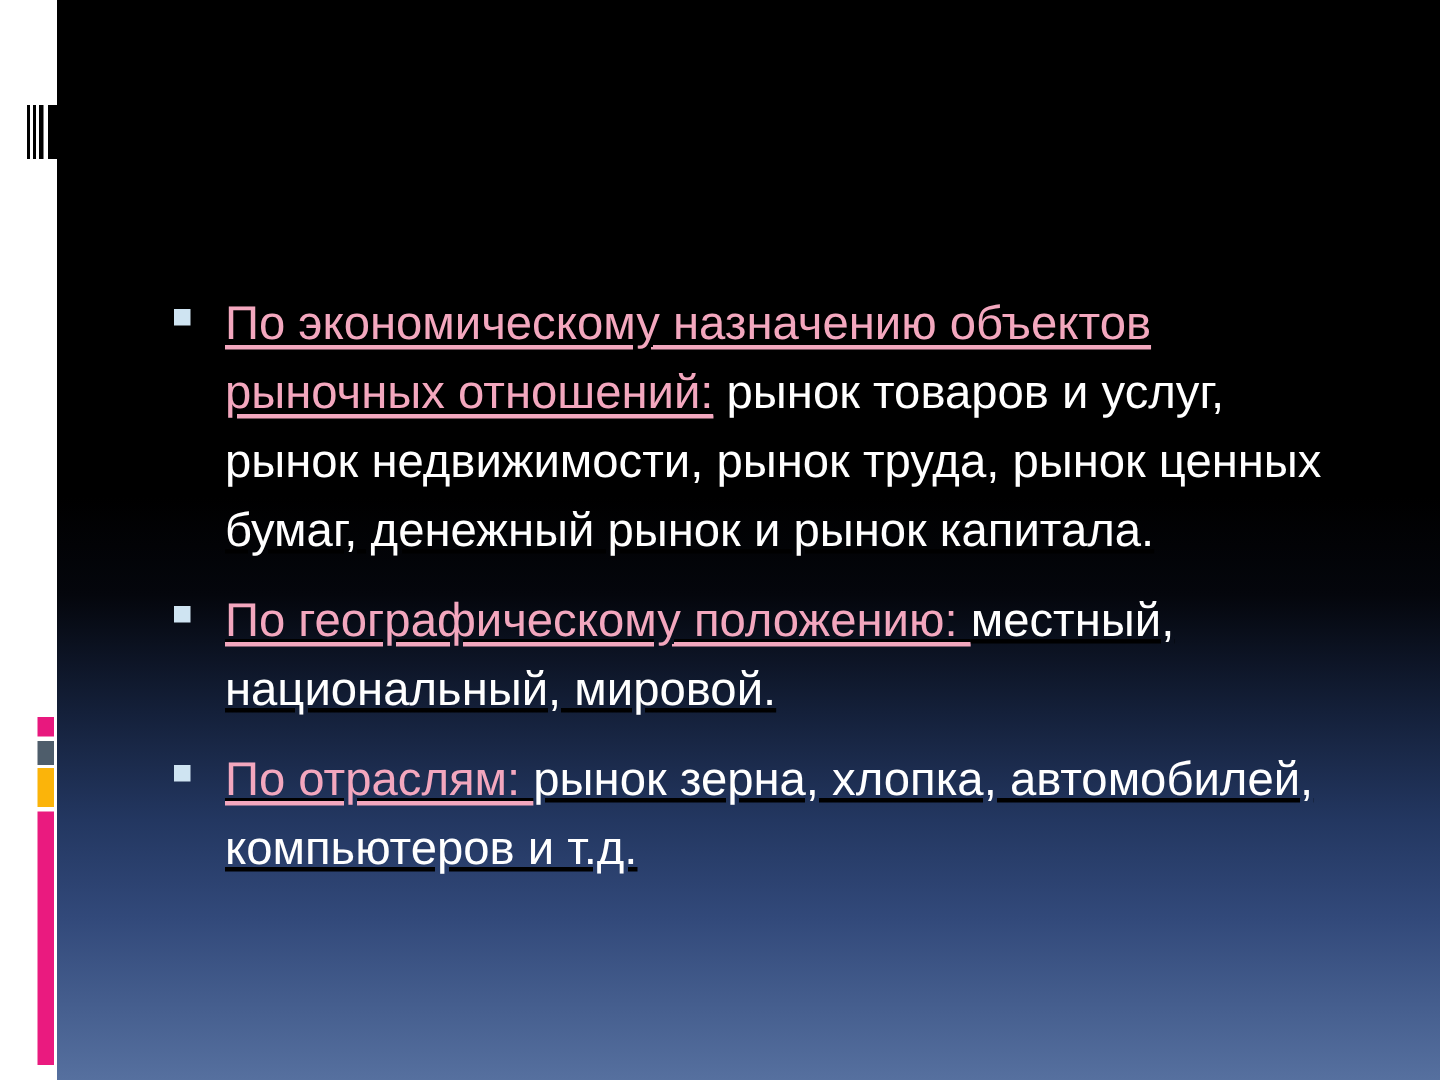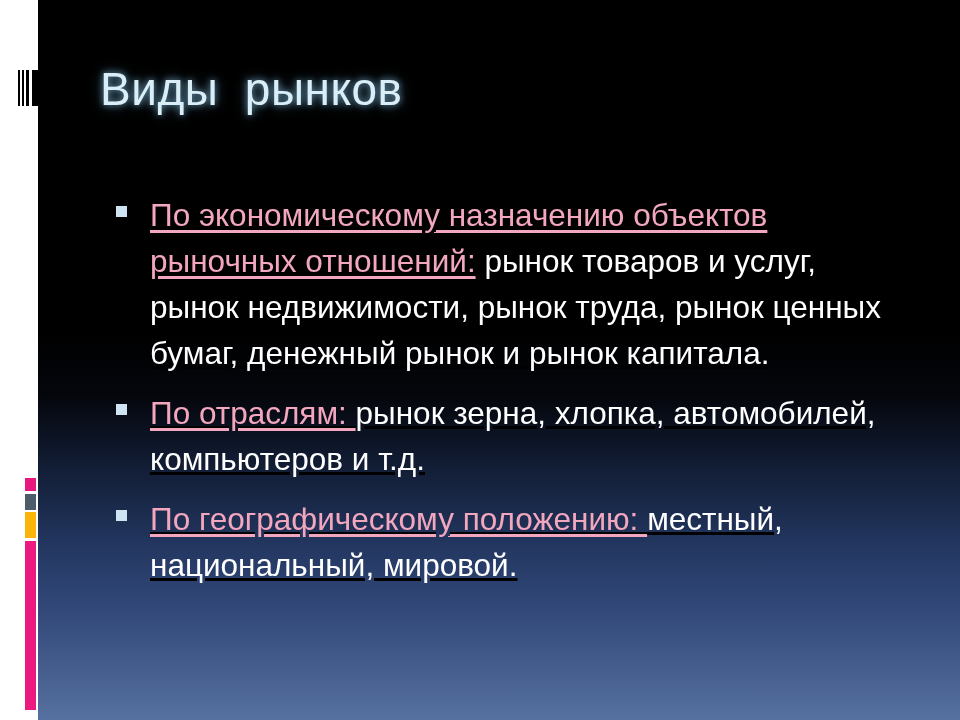--- a/index.html
+++ b/index.html
@@ -124,33 +124,32 @@
       <i></i>
       <i></i>
       <i></i>
     </div>
     <div class="chip chip-pink-top"></div>
     <div class="chip chip-gray"></div>
     <div class="chip chip-yellow"></div>
     <div class="chip chip-pink-long"></div>
   </div>
 
-  <div class="title">Виды  рынков</div>
 
   <div class="body">
 
     <div class="bullet">
       <span class="marker"></span>
       <div class="btext"><span class="lead">По экономическому назначению объектов рыночных отношений:</span><span class="rest"> рынок товаров и услуг, рынок недвижимости, рынок труда, рынок ценных бумаг, денежный рынок и рынок капитала.</span></div>
     </div>
 
     <div class="bullet">
       <span class="marker"></span>
-      <div class="btext"><span class="lead">По отраслям: </span><span class="rest">рынок зерна, хлопка, автомобилей, компьютеров и т.д.</span></div>
+      <div class="btext"><span class="lead">По географическому положению: </span><span class="rest">местный, национальный, мировой.</span></div>
     </div>
 
     <div class="bullet">
       <span class="marker"></span>
-      <div class="btext"><span class="lead">По географическому положению: </span><span class="rest">местный, национальный, мировой.</span></div>
+      <div class="btext"><span class="lead">По отраслям: </span><span class="rest">рынок зерна, хлопка, автомобилей, компьютеров и т.д.</span></div>
     </div>
 
   </div>
 </div>
 
 </body></html>

